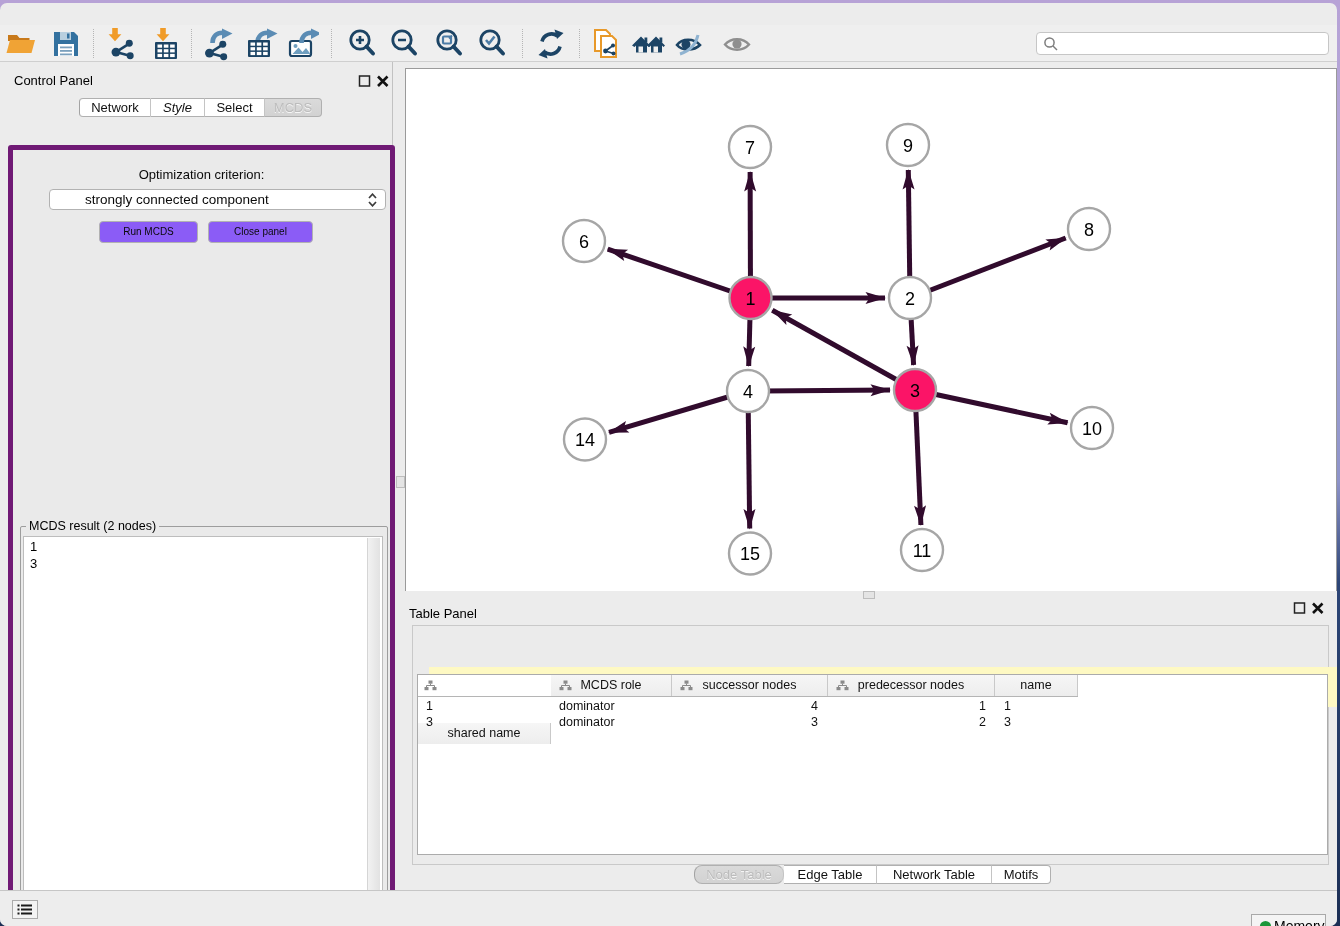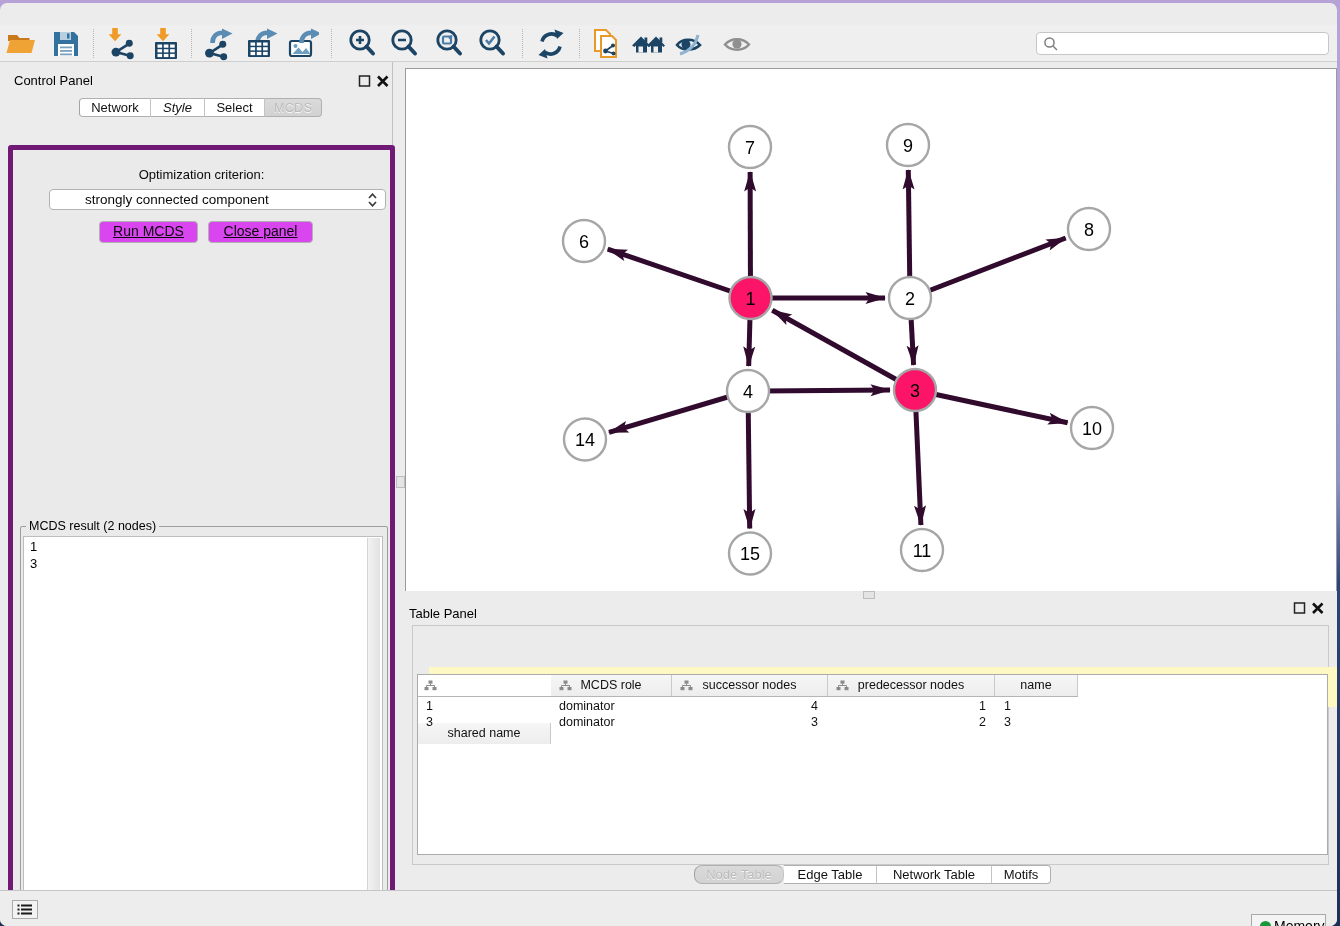--- a/index.html
+++ b/index.html
@@ -24,21 +24,21 @@
   .tabset{position:absolute;display:flex;height:19px;font-size:13px;}
   .tabset .tb{background:#fff;border-top:1px solid #b0b0b0;border-bottom:1px solid #b0b0b0;border-right:1px solid #c4c4c4;
       display:flex;align-items:center;justify-content:center;color:#111;}
   .tabset .tb:first-child{border-left:1px solid #a3a3a3;border-radius:4px 0 0 4px;}
   .tabset .tb:last-child{border-right:1px solid #b0b0b0;border-radius:0 4px 4px 0;}
   .tabset .sel{background:linear-gradient(#dadada,#d2d2d2);color:#bcbcbc;text-shadow:0 1px 0 #f6f6f6;}
   
   #cpcontent{position:absolute;left:8px;top:59px;width:377px;height:760px;background:#eaeaea;border:5px solid #701a75;border-radius:3px;margin-top:24px;}
   #optlabel{position:absolute;left:0;width:100%;text-align:center;top:17px;font-size:13px;color:#0a0a0a;}
   #combo{position:absolute;left:36px;top:39px;width:308px;height:19px;background:#fff;border:1px solid #b2b2b2;border-radius:4px;font-size:13.5px;color:#0a0a0a;line-height:19px;padding-left:27px;}
-  .btn{position:absolute;height:20px;background:#d946ef;border:1px solid #b2b2b2;border-radius:4px;font-size:14px;color:#0a0a0a;text-align:center;line-height:19px;text-decoration:underline;}
+  .btn{position:absolute;height:20px;background:#8b5cf6;border:1px solid #b2b2b2;border-radius:4px;font-size:10px;color:#0a0a0a;text-align:center;line-height:19px;}
   
   #fset{position:absolute;left:7px;top:376px;width:366px;height:374px;border:1px solid #9d9d9d;border-radius:2px;}
   #ftext{position:absolute;left:2px;top:9px;width:360px;height:359px;background:#fff;border:1px solid #bdbdbd;font-size:13px;line-height:16.5px;padding:2px 0 0 6px;box-sizing:border-box;}
   #fscroll{position:absolute;right:2px;top:1px;width:12px;height:355px;background:linear-gradient(90deg,#f2f2f2,#e2e2e2);border-left:1px solid #d5d5d5;}
   
   #netwin{position:absolute;left:405px;top:65px;width:932px;height:523px;border:1px solid #9a9a9a;box-sizing:border-box;background:#fff;}
   #nettitle{position:absolute;left:0;top:0;width:100%;height:18px;background:linear-gradient(#f0f0f0,#dfdfdf);border-bottom:1px solid #ababab;}
   #netname{position:absolute;width:100%;text-align:center;font-size:12.5px;font-weight:bold;color:#1a1a1a;line-height:18px;letter-spacing:1.5px;}
   #canvas{position:absolute;left:0;top:18px;width:930px;height:504px;background:#fff;}
   

